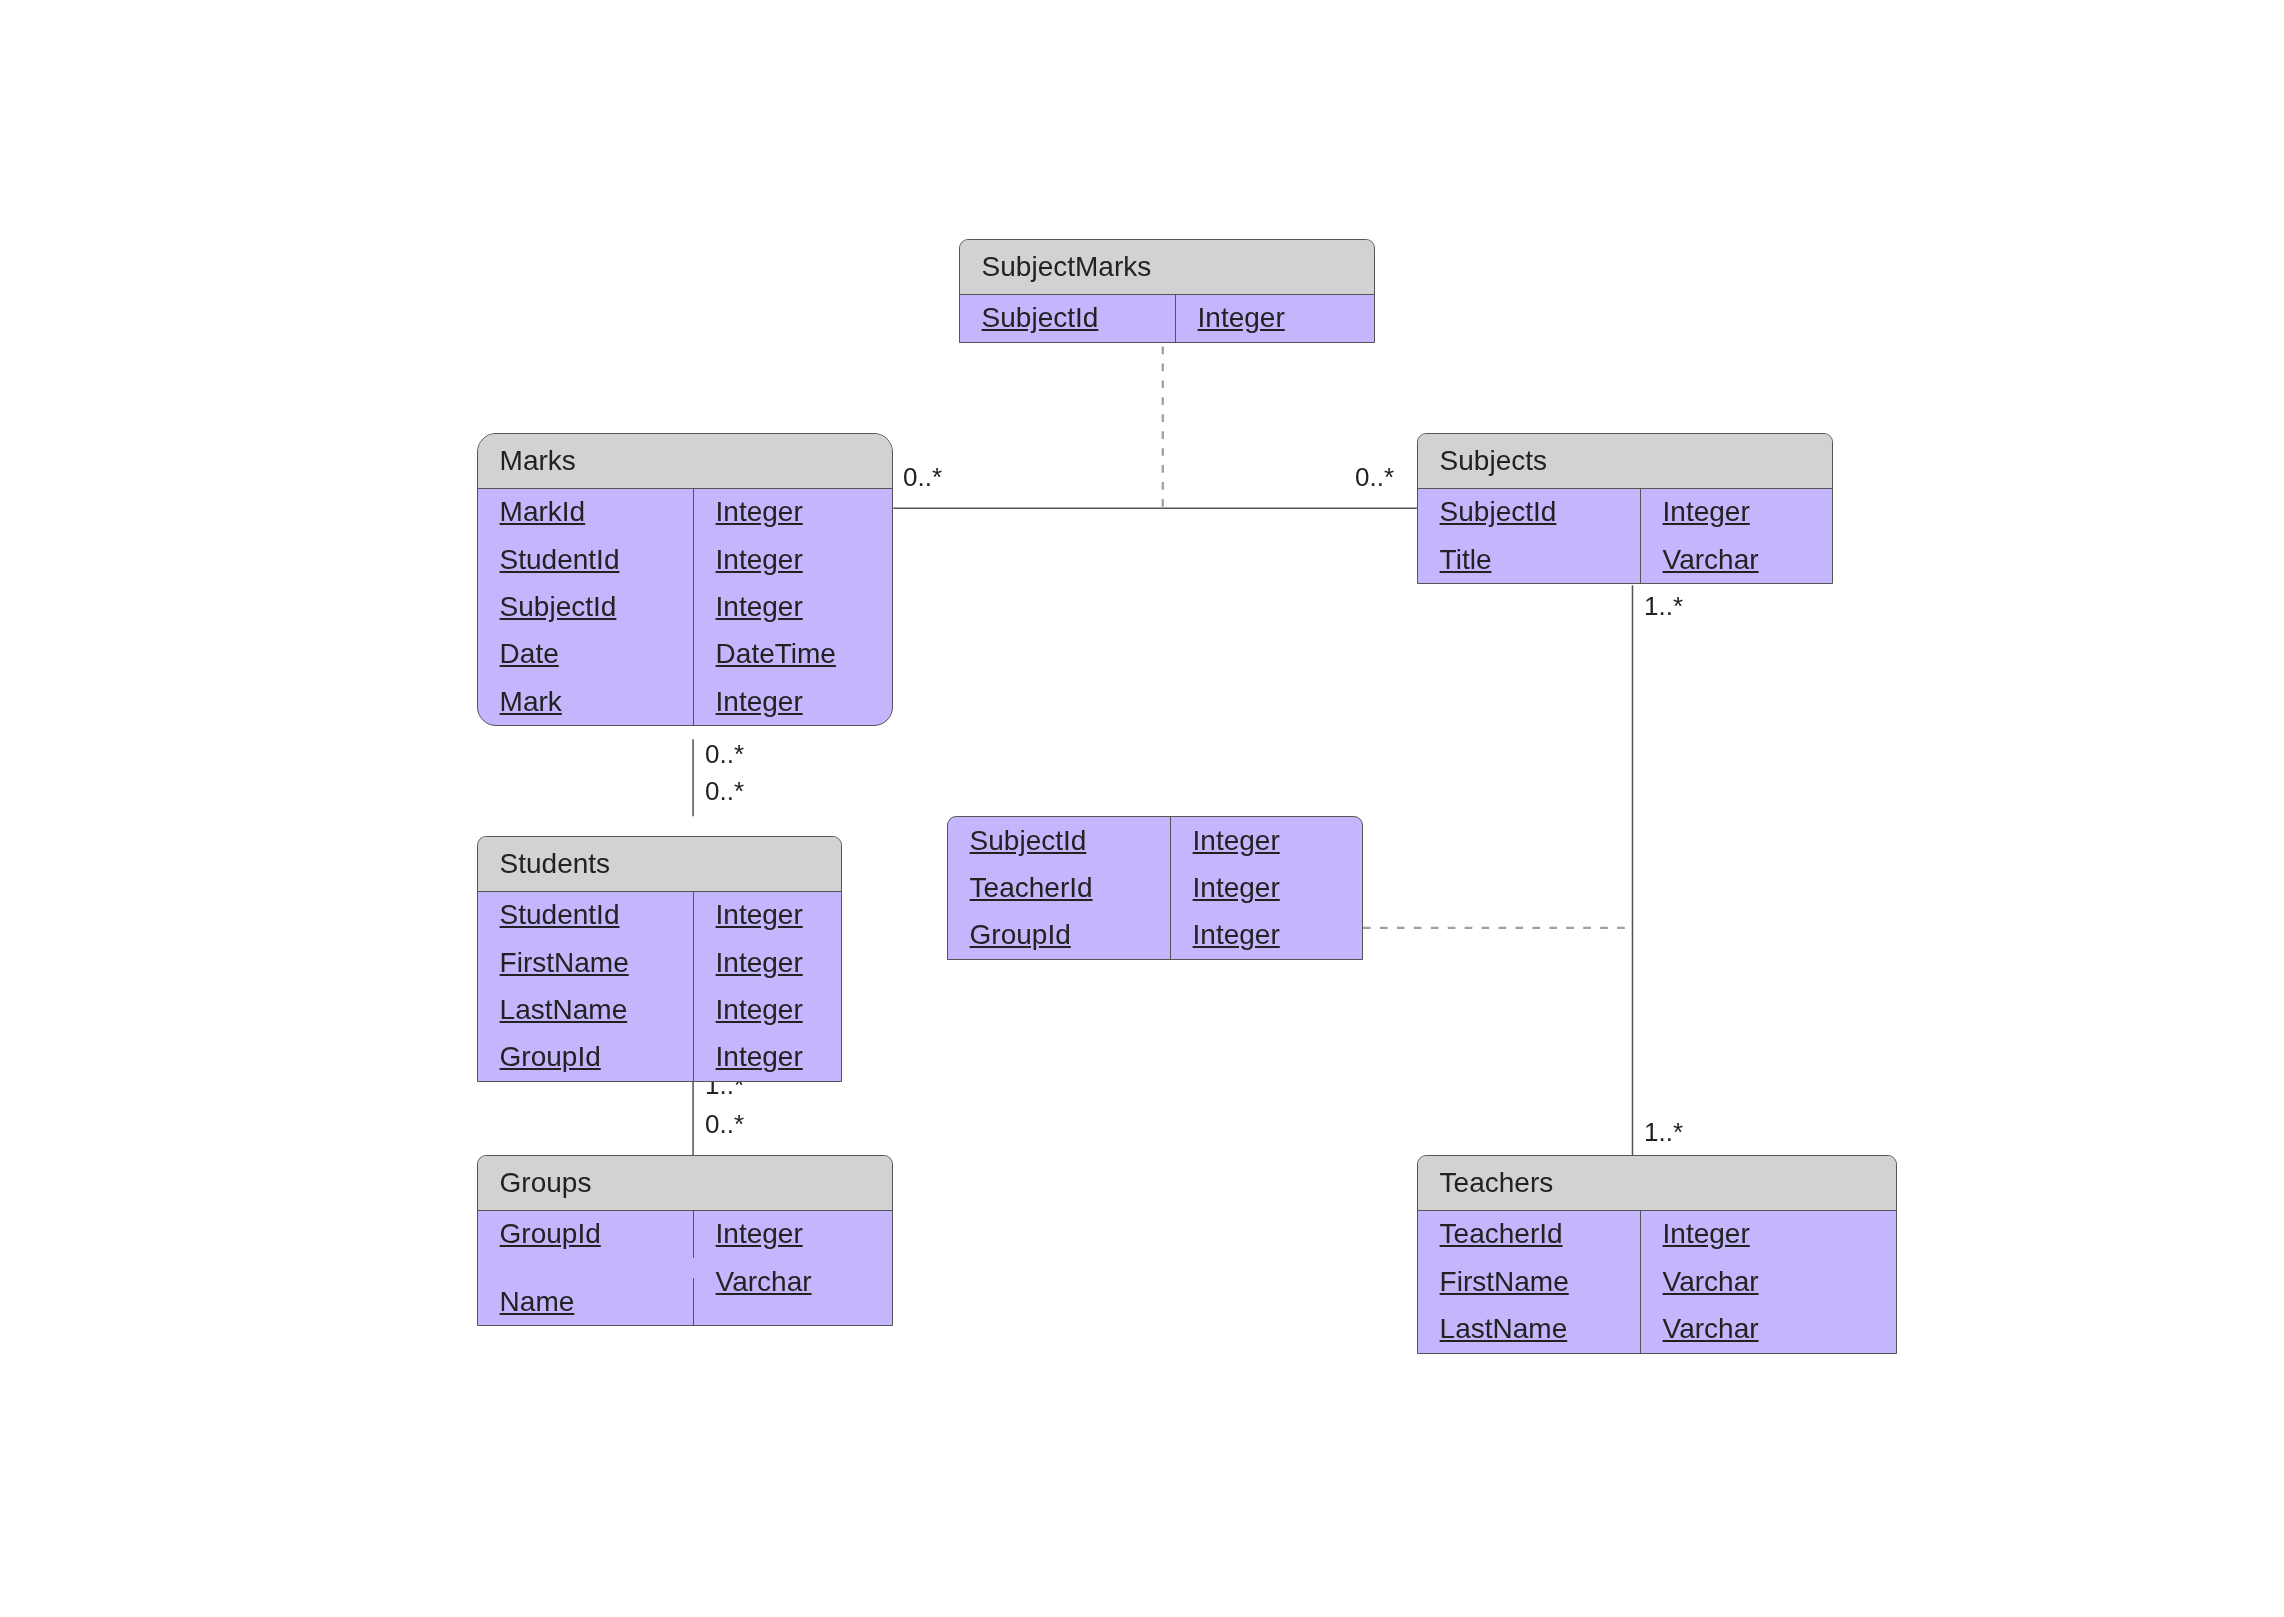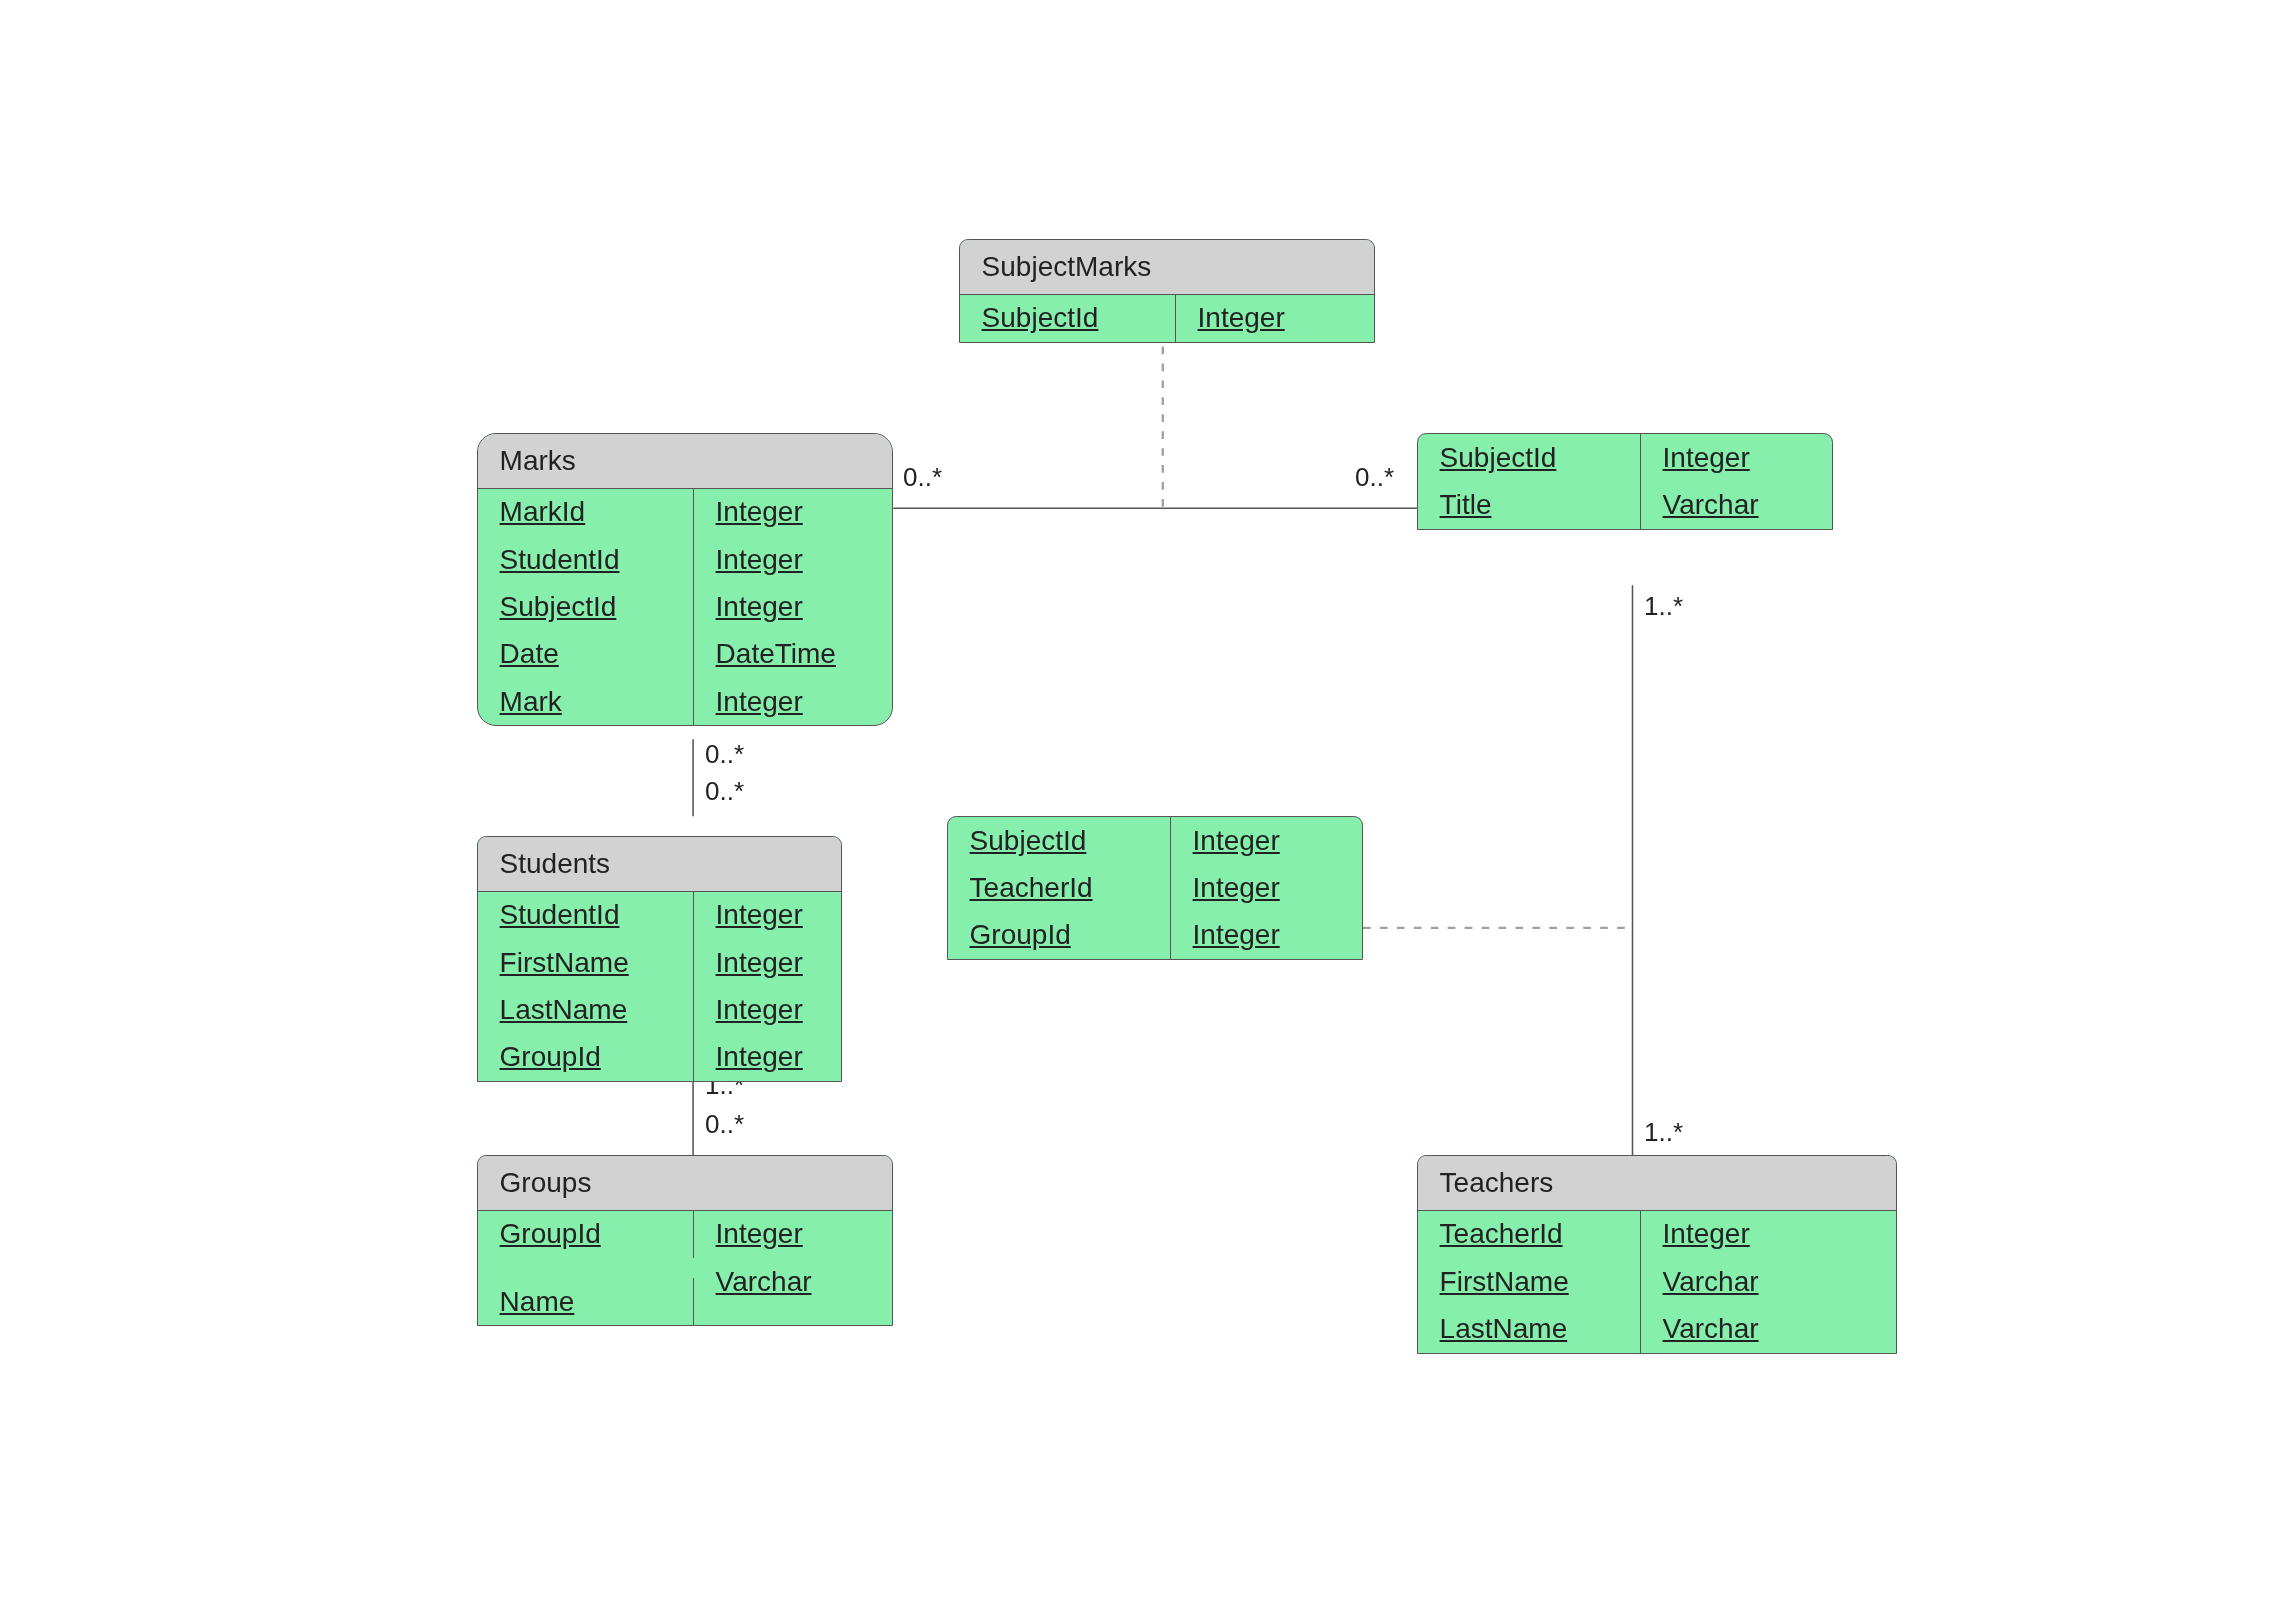--- a/index.html
+++ b/index.html
@@ -13,21 +13,21 @@
   }
   .canvas {
     position: relative;
     width: 2284px;
     height: 1617px;
   }
   .entity {
     position: absolute;
     border: 1.5px solid #555;
     border-radius: 9.2px 9.2px 0 0;
-    background: #86efac;
+    background: #c4b5fd;
     box-sizing: border-box;
     overflow: hidden;
   }
   .entity .title {
     background: #d2d2d2;
     padding: 10.8px 21.6px;
     font-size: 28px;
     border-bottom: 1.5px solid #555;
     box-sizing: border-box;
   }
@@ -121,20 +121,21 @@
         <div class="cell type">DateTime</div>
       </div>
       <div class="row">
         <div class="cell name" style="width:216px;">Mark</div>
         <div class="cell type">Integer</div>
       </div>
     </div>
   </div>
 
   <div class="entity" style="left:1417px; top:433px; width:416px;">
+    <div class="title">Subjects</div>
     <div class="rows">
       <div class="row">
         <div class="cell name" style="width:223px;">SubjectId</div>
         <div class="cell type">Integer</div>
       </div>
       <div class="row">
         <div class="cell name" style="width:223px;">Title</div>
         <div class="cell type">Varchar</div>
       </div>
     </div>

